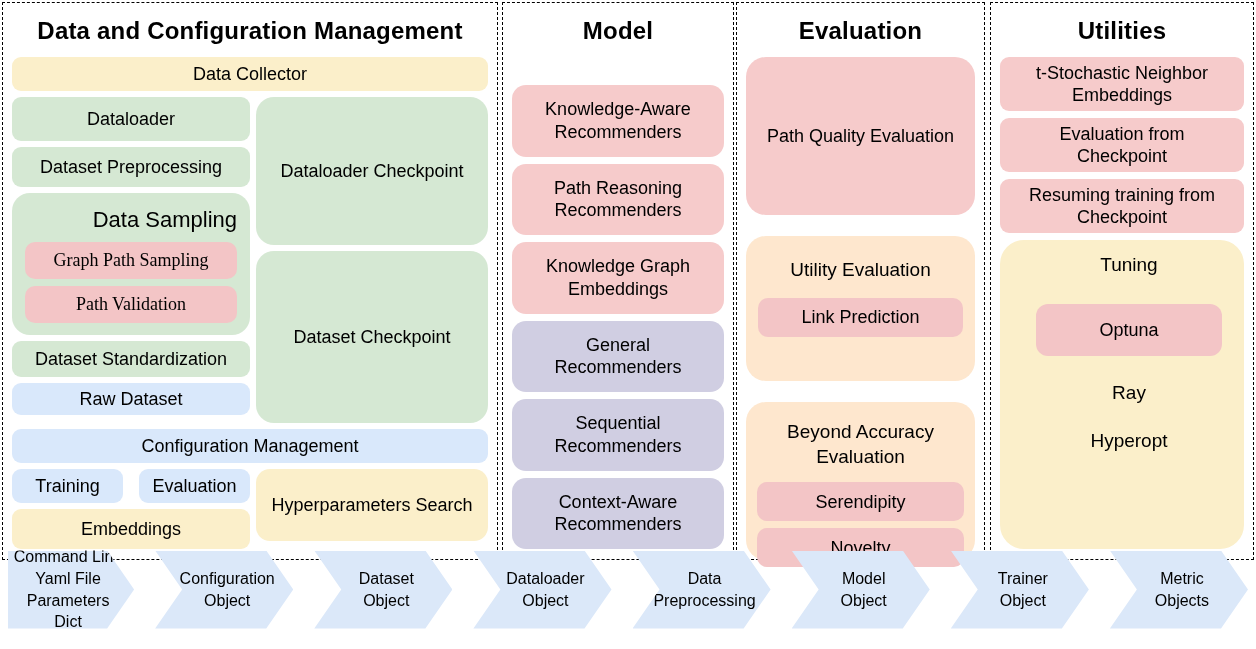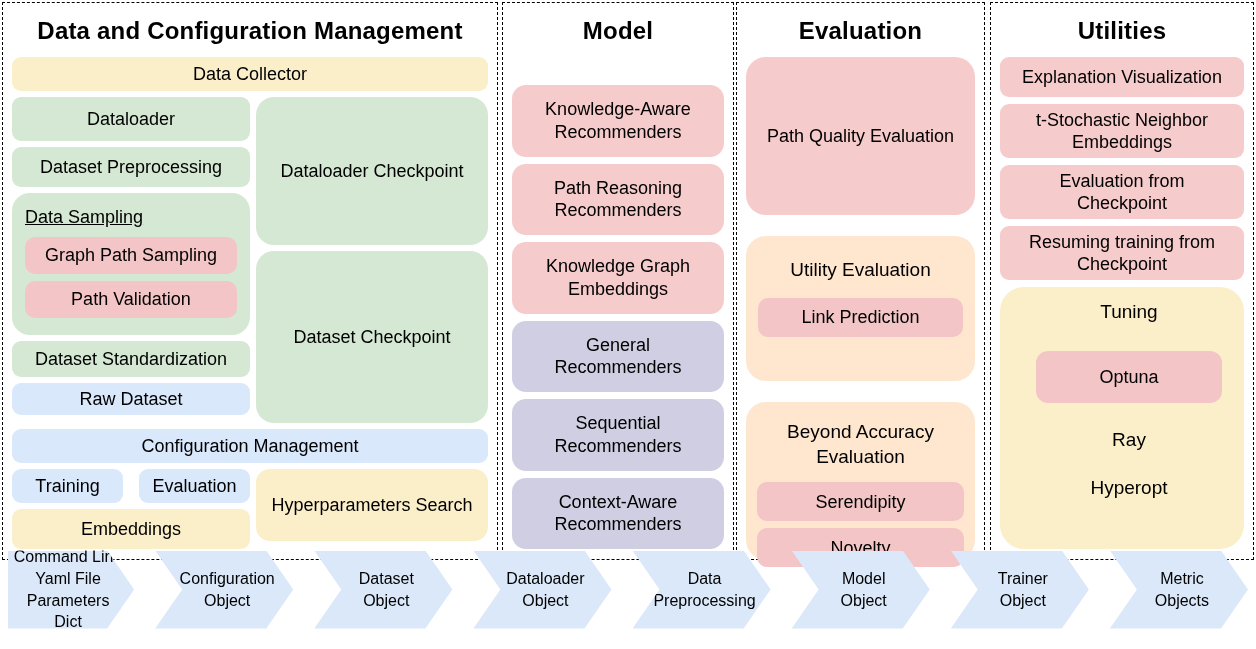--- a/index.html
+++ b/index.html
@@ -43,22 +43,22 @@
   .p1-stack{display:flex;flex-direction:column;gap:6px;flex:1;}
   .cols{display:flex;gap:6px;}
   .colL{display:flex;flex-direction:column;gap:6px;width:238px;}
   .colR{display:flex;flex-direction:column;gap:6px;flex:1;}
   .h34{height:34px;} .h44{height:44px;} .h40{height:40px;}
   .h36{height:36px;} .h32{height:32px;}
   .sampling{
     background:var(--green);border-radius:18px;display:flex;flex-direction:column;
     gap:7px;padding:10px 13px 14px 13px;height:142px;
   }
-  .sampling-title{font-size:18px;text-align:left;padding:4px 0 2px 0;text-decoration:underline;}
-  .sampling .box{border-radius:10px;height:37px;}
+  .sampling-title{font-size:22px;text-align:right;padding:4px 0 2px 0;}
+  .sampling .box{border-radius:10px;height:37px;font-family:Liberation Serif, serif;}
   .tallA{flex:0 0 148px;border-radius:18px;}
   .tallB{flex:1;border-radius:18px;}
   .pairs{display:flex;gap:16px;}
   .pairs .box{flex:1;}
   .yellow-tall{height:72px;border-radius:14px;}
 
   
   .p2-stack{display:flex;flex-direction:column;gap:7px;flex:1;margin-top:28px;}
   .p2-stack .box{flex:1;border-radius:14px;}
 
@@ -177,21 +177,20 @@
 Evaluation</div>
         <div class="box pinksm">Serendipity</div>
         <div class="box pinksm">Novelty</div>
       </div>
     </div>
   </section>
 
   <section class="panel" id="p4">
     <div class="panel-title">Utilities</div>
     <div class="p4-stack">
-      <div class="box pink u1">Explanation Visualization</div>
       <div class="box pink u2">t-Stochastic Neighbor
 Embeddings</div>
       <div class="box pink u2">Evaluation from
 Checkpoint</div>
       <div class="box pink u2">Resuming training from
 Checkpoint</div>
       <div class="tuning">
         <div class="tuning-title">Tuning</div>
         <div class="box pinksm">Optuna</div>
         <div class="tuning-item">Ray</div>

